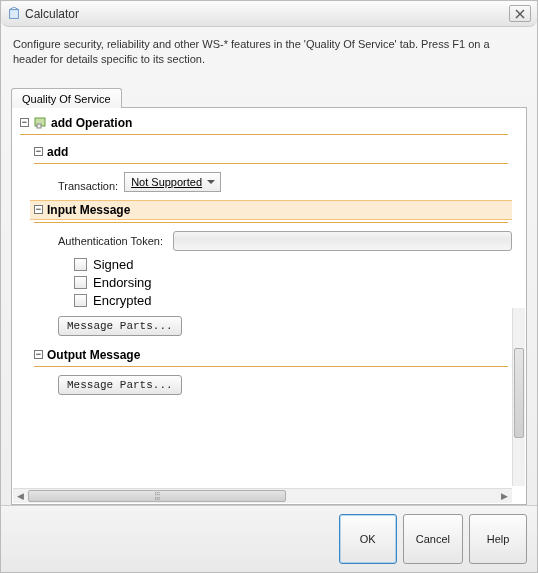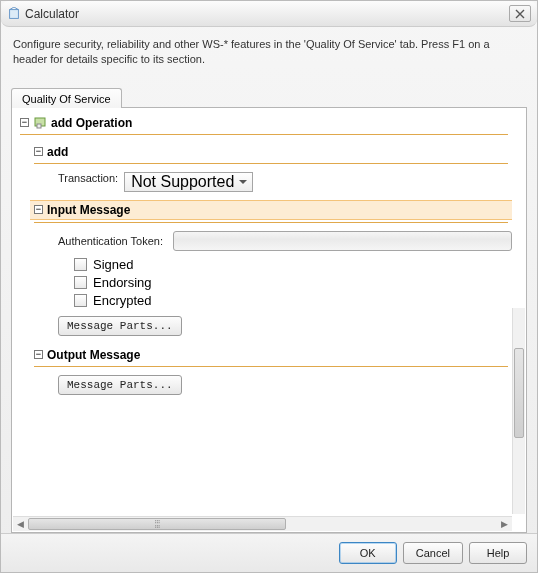--- a/index.html
+++ b/index.html
@@ -126,36 +126,37 @@
     margin-right: 4px;
   }
   .orange-rule {
     border: none;
     border-top: 1px solid #e0a84c;
     margin: 2px 4px 8px 4px;
   }
   .indent-1 { margin-left: 14px; }
   .field-row {
     display: flex;
-    align-items: flex-start;
+    align-items: flex-end;
     margin: 6px 0 8px 28px;
     font-size: 11px;
   }
   .field-label { color: #222; margin-right: 6px; }
   .select {
     border: 1px solid #a5a5a5;
     background: linear-gradient(#fefefe,#ededed);
     height: 20px;
     padding: 0 18px 0 6px;
-    font-size: 16px;
+    font-size: 11px;
     display: inline-flex;
     align-items: center;
     position: relative;
     cursor: pointer;
     min-width: 90px;
+    text-decoration: underline;
   }
   .select::after {
     content: "";
     position: absolute;
     right: 5px;
     top: 7px;
     border-left: 4px solid transparent;
     border-right: 4px solid transparent;
     border-top: 4px solid #555;
   }
@@ -182,21 +183,21 @@
     width: 13px; height: 13px;
     border: 1px solid #8a8a8a;
     background: linear-gradient(#fff,#eaeaea);
     margin-right: 6px;
     cursor: pointer;
   }
   .button {
     border: 1px solid #9a9a9a;
     background: linear-gradient(#fdfdfd,#e7e7e7);
     border-radius: 3px;
-    padding: 4px 12px;
+    padding: 18px 12px;
     font-size: 11px;
     font-family: inherit;
     cursor: pointer;
     color: #222;
   }
   .button.small { padding: 3px 8px; font-family: Liberation Mono, monospace; }
   .action-row {
     margin: 8px 0 10px 28px;
   }
   .vscrollbar {

